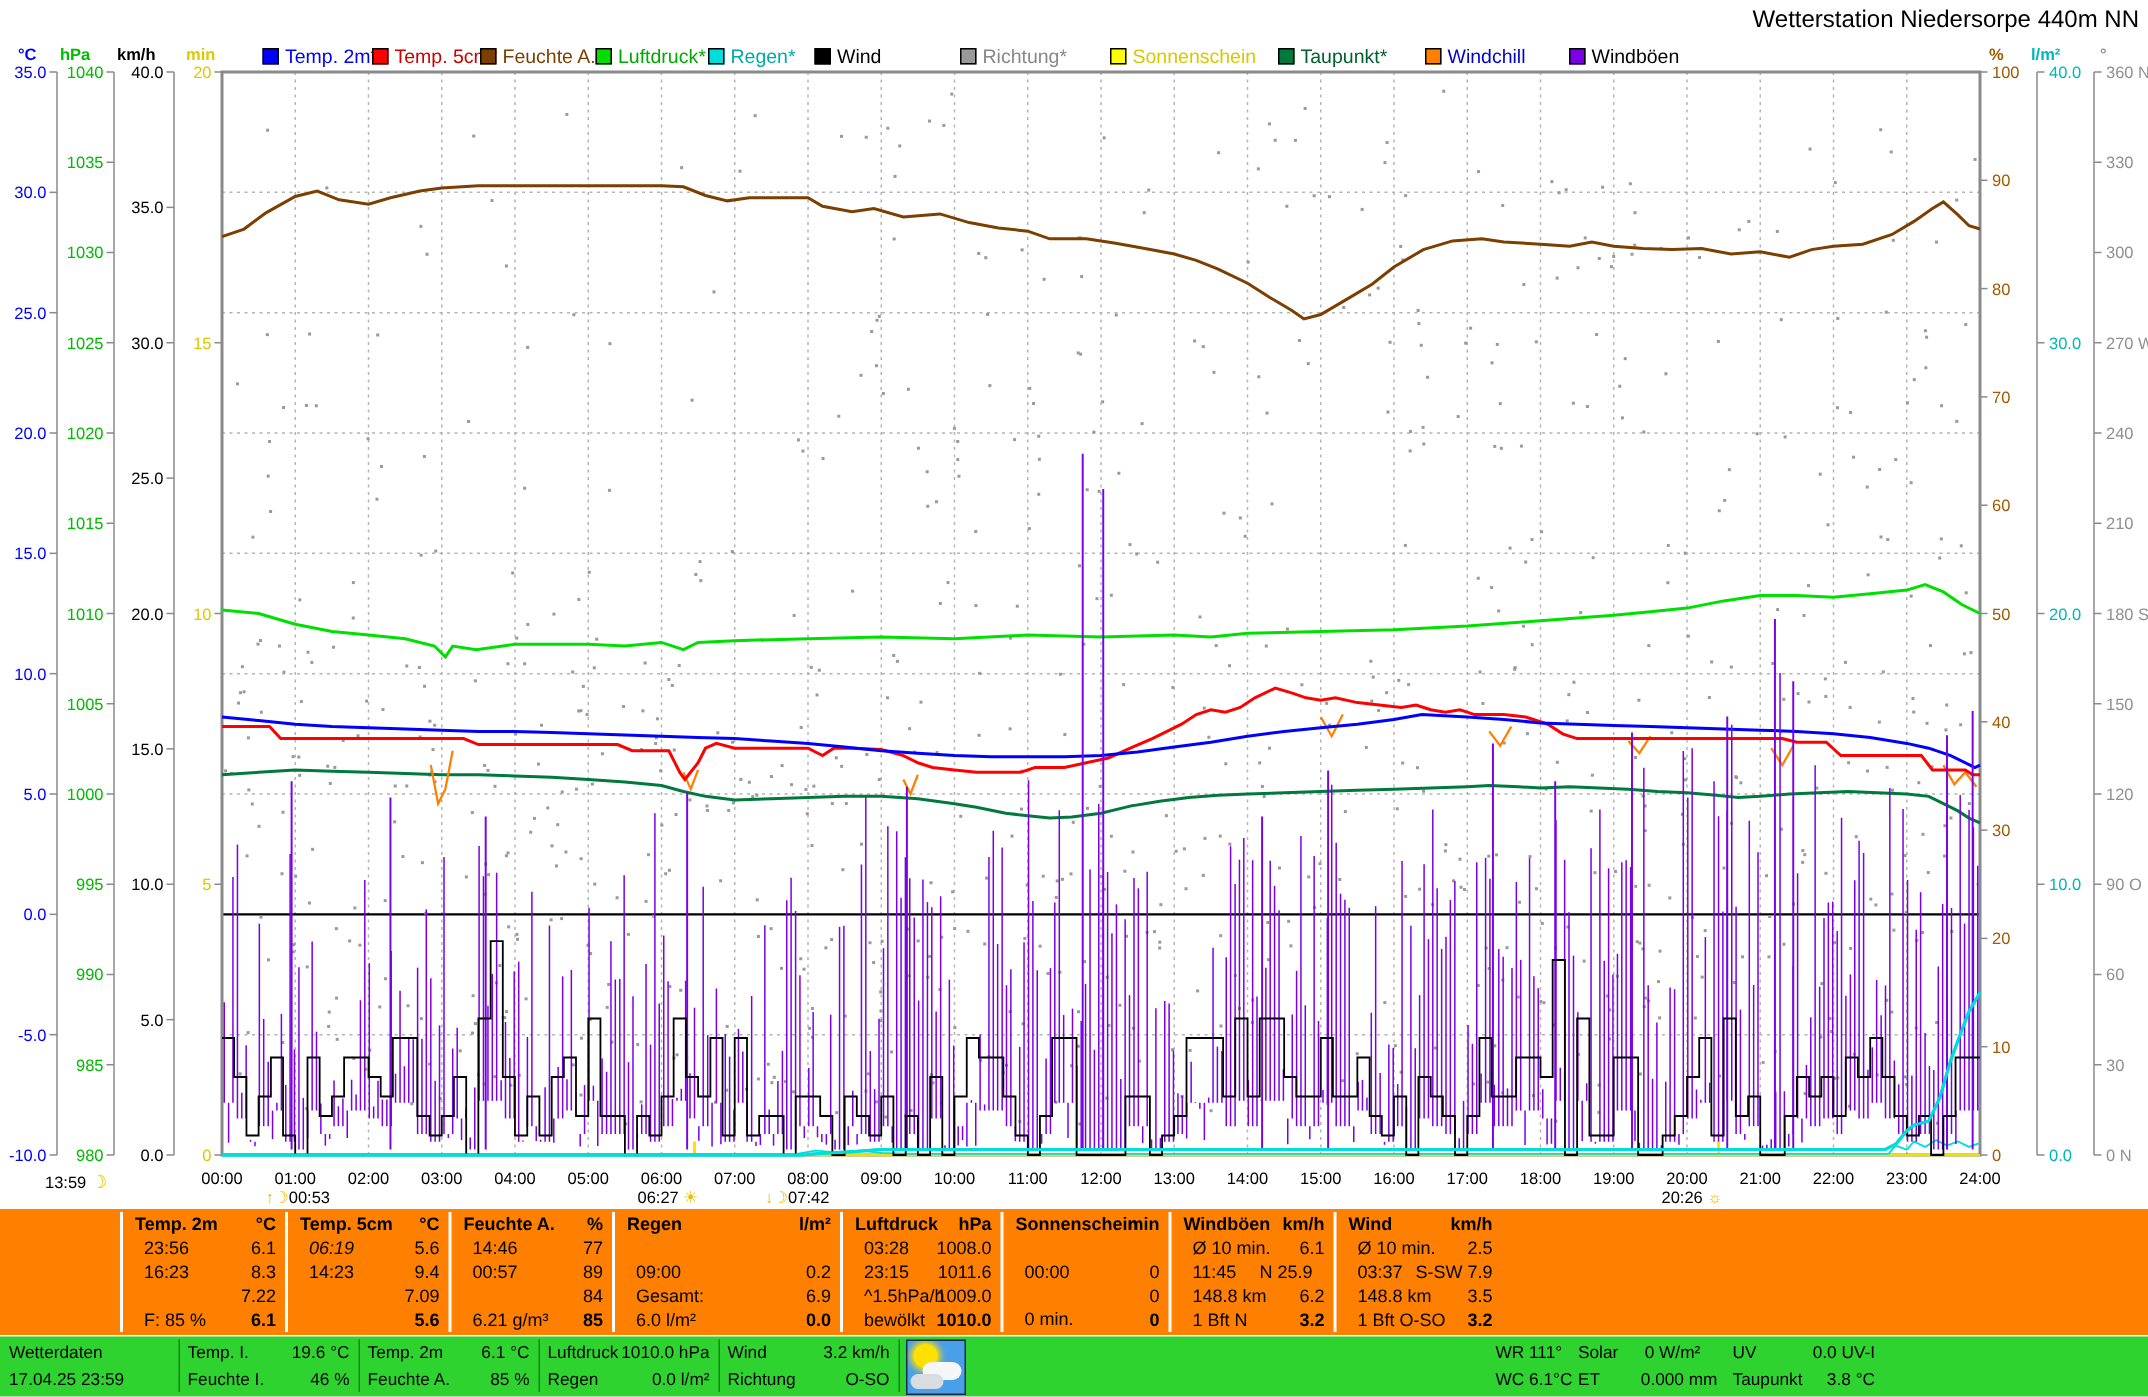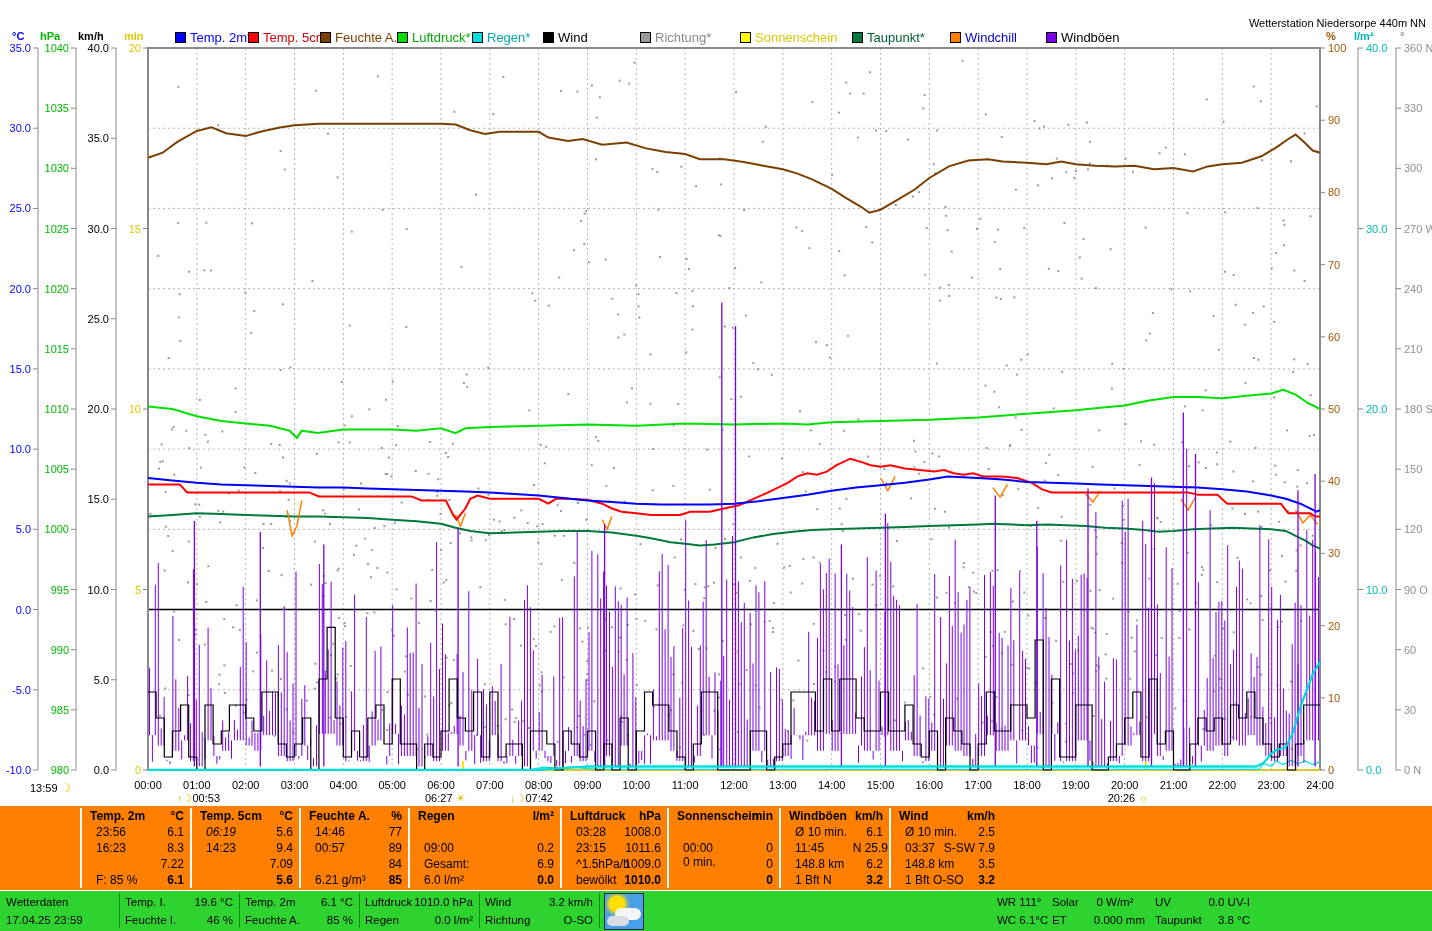--- a/index.html
+++ b/index.html
@@ -1,20 +1,20 @@
 <!DOCTYPE html>
 <html><head>
 <meta charset="utf-8">
 <style>
   html,body{margin:0;padding:0;background:#c8c8c8;}
   .screen{position:relative;width:1432px;height:931px;background:#ffffff;
     font-family:"Liberation Sans",sans-serif;color:#000;overflow:hidden;}
   .abs{position:absolute;}
   .title{top:6px;left:0;width:100%;text-align:center;font-size:15px;}
-  .station{top:5px;right:6px;font-size:11px;margin-top:12px;}
+  .station{top:5px;right:6px;font-size:16px;}
   .legend-item{top:30px;height:13px;font-size:13px;white-space:nowrap;}
   .legend-sq{display:inline-block;width:9px;height:9px;border:1px solid #000;margin-right:4px;vertical-align:-1px;}
   .corner-astro{left:30px;top:781px;font-size:11px;white-space:nowrap;}
   .corner-astro .moon{color:#e8c800;font-size:12px;}
   #otable{left:0;top:806px;width:1432px;height:84px;background:#ff8000;font-size:12px;}
   .ot-sep{position:absolute;top:2px;height:80px;width:2px;background:#ffffff;}
   .ot-group{position:absolute;top:0;height:84px;}
   .ot-cell{position:absolute;white-space:nowrap;height:15px;line-height:15px;}
   .b{font-weight:bold;}
   #gbar{left:0;top:890px;width:1432px;height:41px;background:#2fd32f;font-size:11.5px;border-top:1px solid #ffffff;border-bottom:1px solid #0a7a0a;}
@@ -1605,32 +1605,32 @@
         <div class="ot-cell" style="top: 51px; right: 8px;">1009.0</div>
         <div class="ot-cell" style="top: 67px; left: 14px;">bewölkt</div>
         <div class="ot-cell b" style="top: 67px; right: 8px;">1010.0</div>
       </div>
       <div class="ot-sep" style="left: 667px;"></div>
       <div class="ot-group" style="left: 669px; width: 112px;">
         <div class="ot-cell b" style="top: 3px; left: 8px;">Sonnenschein</div>
         <div class="ot-cell b" style="top: 3px; right: 8px;">min</div>
         <div class="ot-cell" style="top: 35px; left: 14px;">00:00</div>
         <div class="ot-cell" style="top: 35px; right: 8px;">0</div>
-        <div class="ot-cell" style="top: 49px; left: 14px;">0 min.</div>
+        <div class="ot-cell" style="top: 66px; left: 14px;">0 min.</div>
         <div class="ot-cell" style="top: 51px; right: 8px;">0</div>
         <div class="ot-cell b" style="top: 67px; right: 8px;">0</div>
       </div>
       <div class="ot-sep" style="left: 779px;"></div>
       <div class="ot-group" style="left: 781px; width: 110px;">
         <div class="ot-cell b" style="top: 3px; left: 8px;">Windböen</div>
         <div class="ot-cell b" style="top: 3px; right: 8px;">km/h</div>
         <div class="ot-cell" style="top: 19px; left: 14px;">Ø 10 min.</div>
         <div class="ot-cell" style="top: 19px; right: 8px;">6.1</div>
         <div class="ot-cell" style="top: 35px; left: 14px;">11:45</div>
-        <div class="ot-cell" style="top: 35px; right: 3px;">N 25.9</div>
+        <div class="ot-cell" style="top: 35px; right: 16px;">N 25.9</div>
         <div class="ot-cell" style="top: 51px; left: 14px;">148.8 km</div>
         <div class="ot-cell" style="top: 51px; right: 8px;">6.2</div>
         <div class="ot-cell" style="top: 67px; left: 14px;">1 Bft N</div>
         <div class="ot-cell b" style="top: 67px; right: 8px;">3.2</div>
       </div>
       <div class="ot-sep" style="left: 889px;"></div>
       <div class="ot-group" style="left: 891px; width: 112px;">
         <div class="ot-cell b" style="top: 3px; left: 8px;">Wind</div>
         <div class="ot-cell b" style="top: 3px; right: 8px;">km/h</div>
         <div class="ot-cell" style="top: 19px; left: 14px;">Ø 10 min.</div>

